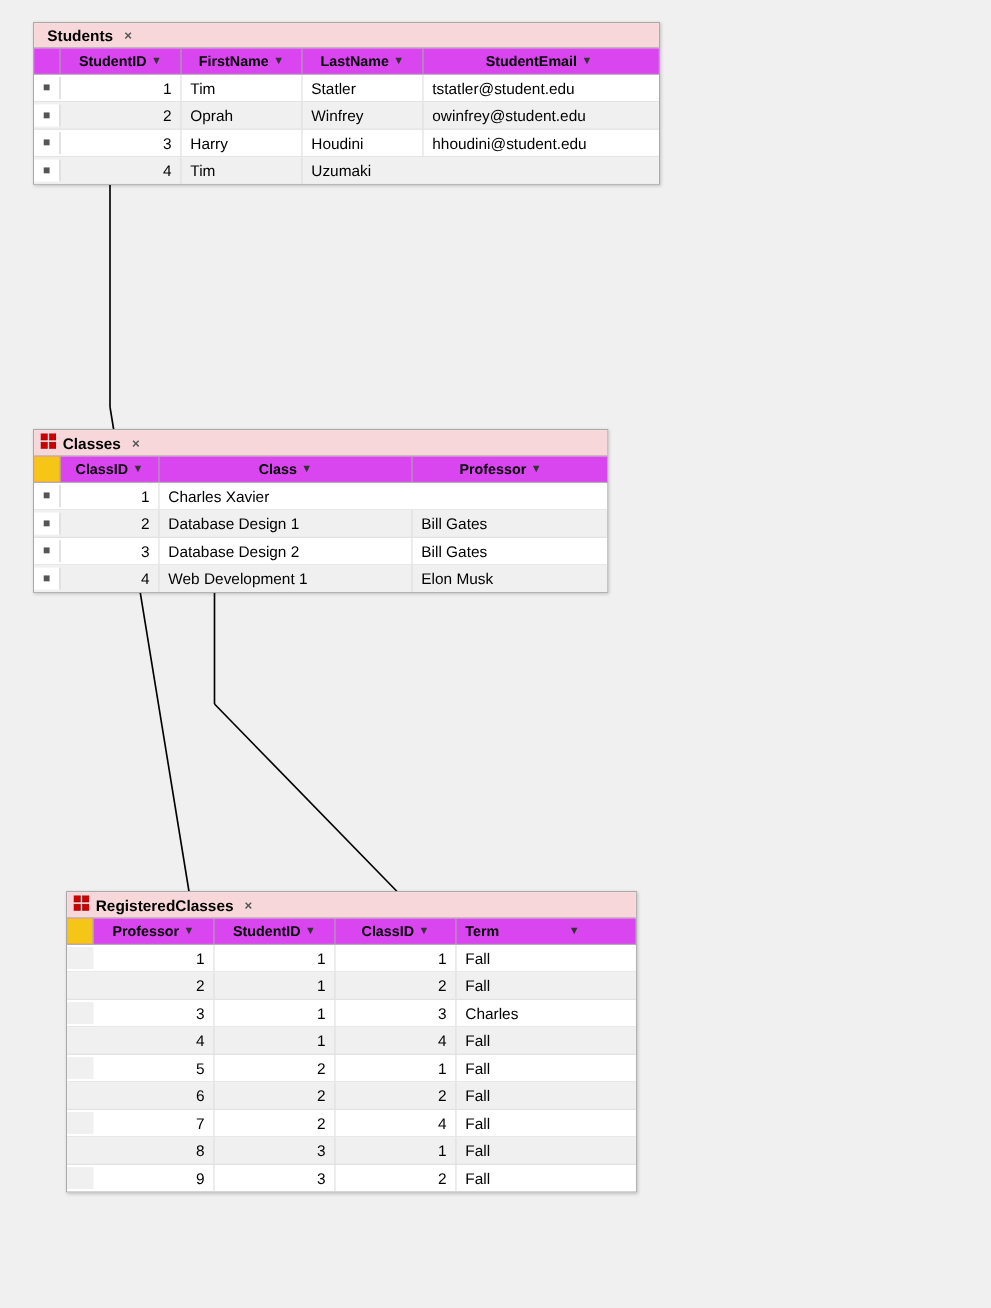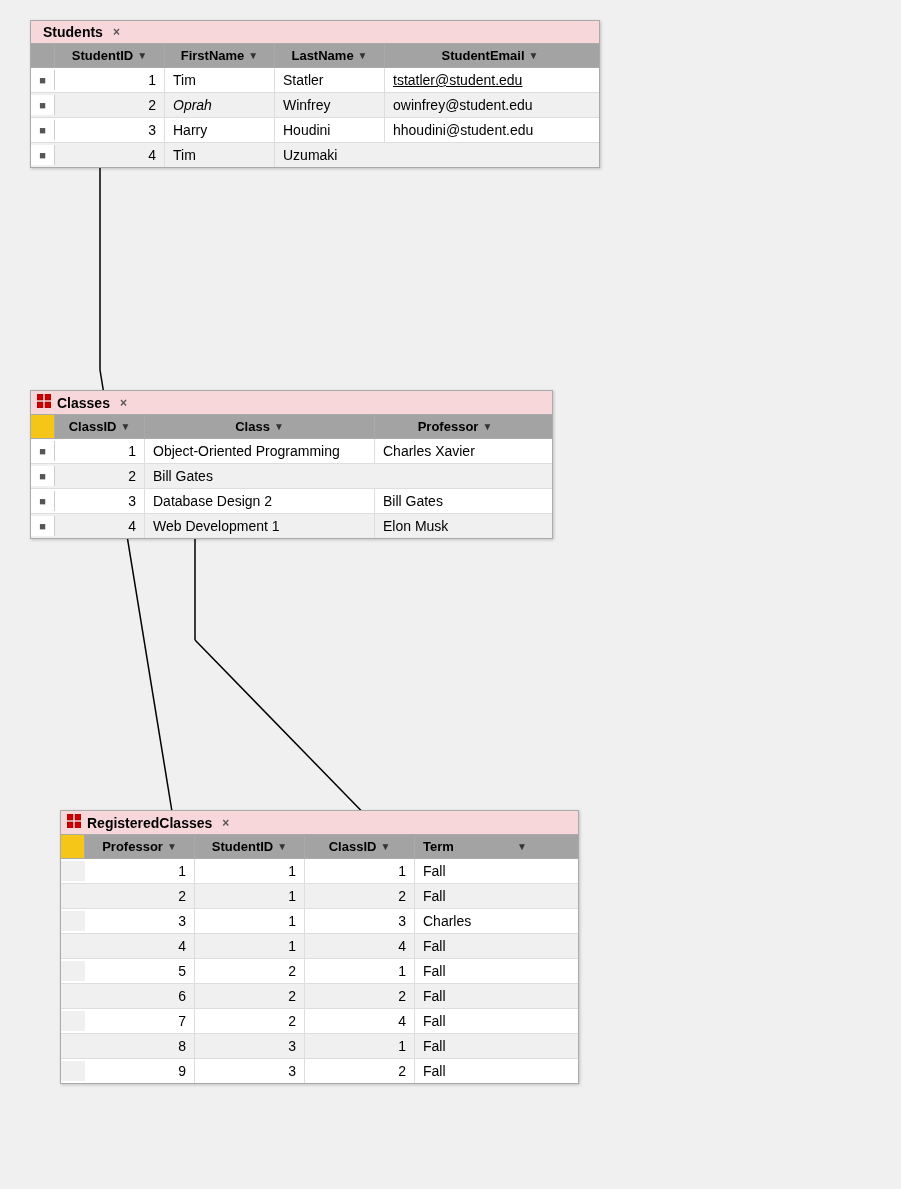--- a/index.html
+++ b/index.html
@@ -44,21 +44,21 @@
     .close-btn {
       margin-left: 4px;
       cursor: pointer;
       font-size: 12px;
       color: #555;
     }
 
     
     .db-table-header {
       display: flex;
-      background: #a3a3a3;
+      background: #d946ef;
       border-bottom: 1px solid #aaa;
     }
 
     .db-table-header .col-header {
       display: flex;
       align-items: center;
       justify-content: center;
       padding: 4px 8px;
       border-right: 1px solid #aaa;
       font-weight: bold;
@@ -179,26 +179,26 @@
         <span class="drop-arrow">▼</span>
       </div>
     </div>
 
     <div id="students-rows">
         <div class="db-row" style="background: rgb(255, 255, 255);">
     <div class="expand-btn">■</div>
     <div class="cell cell-num" style="width:110px;">1</div>
     <div class="cell" style="width:110px;">Tim</div>
     <div class="cell" style="width:110px;">Statler</div>
-    <div class="cell" style="width:210px;text-decoration:underline;">tstatler@student.edu</div>
-  </div>
-        <div class="db-row" style="background: rgb(240, 240, 240);">
-    <div class="expand-btn">■</div>
-    <div class="cell cell-num" style="width:110px;">2</div>
-    <div class="cell" style="width:110px;font-style:italic;">Oprah</div>
+    <div class="cell" style="width:210px;">tstatler@student.edu</div>
+  </div>
+        <div class="db-row" style="background: rgb(240, 240, 240);">
+    <div class="expand-btn">■</div>
+    <div class="cell cell-num" style="width:110px;">2</div>
+    <div class="cell" style="width:110px;">Oprah</div>
     <div class="cell" style="width:110px;">Winfrey</div>
     <div class="cell" style="width:210px;">owinfrey@student.edu</div>
   </div>
         <div class="db-row" style="background: rgb(255, 255, 255);">
     <div class="expand-btn">■</div>
     <div class="cell cell-num" style="width:110px;">3</div>
     <div class="cell" style="width:110px;">Harry</div>
     <div class="cell" style="width:110px;">Houdini</div>
     <div class="cell" style="width:210px;">hhoudini@student.edu</div>
   </div>
@@ -236,26 +236,26 @@
       </div>
       <div class="col-header" style="width:160px;">
         <span>Professor</span>
         <span class="drop-arrow">▼</span>
       </div>
     </div>
     <div id="classes-rows">
         <div class="db-row" style="background: rgb(255, 255, 255);">
     <div class="expand-btn">■</div>
     <div class="cell cell-num" style="width:90px;">1</div>
-    <div class="cell" style="width:230px;">Object-Oriented Programming</div>
     <div class="cell" style="width:160px;">Charles Xavier</div>
   </div>
         <div class="db-row" style="background: rgb(240, 240, 240);">
     <div class="expand-btn">■</div>
     <div class="cell cell-num" style="width:90px;">2</div>
+    <div class="cell" style="width:230px;">Database Design 1</div>
     <div class="cell" style="width:160px;">Bill Gates</div>
   </div>
         <div class="db-row" style="background: rgb(255, 255, 255);">
     <div class="expand-btn">■</div>
     <div class="cell cell-num" style="width:90px;">3</div>
     <div class="cell" style="width:230px;">Database Design 2</div>
     <div class="cell" style="width:160px;">Bill Gates</div>
   </div>
         <div class="db-row" style="background: rgb(240, 240, 240);">
     <div class="expand-btn">■</div>

